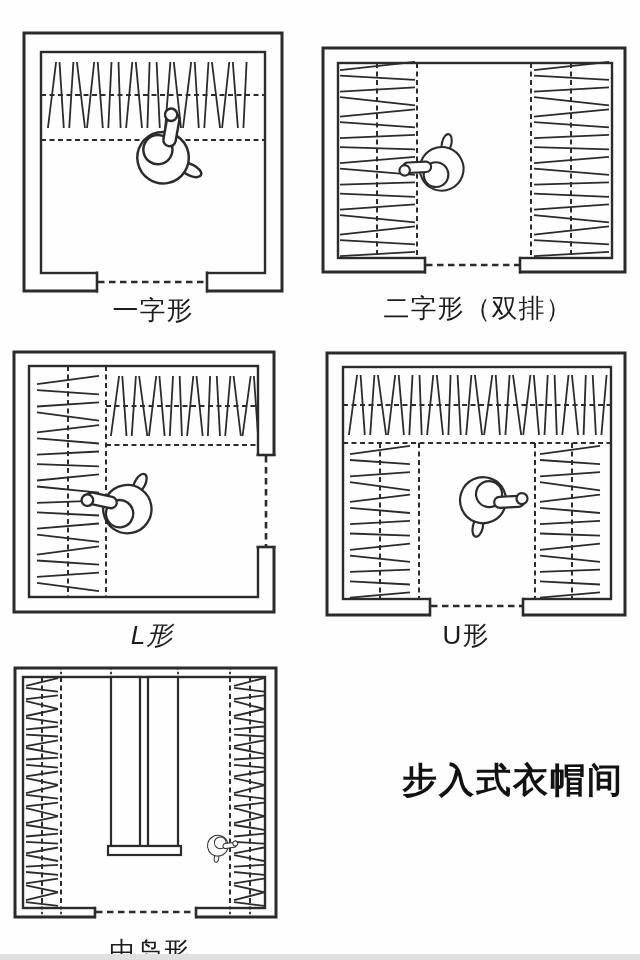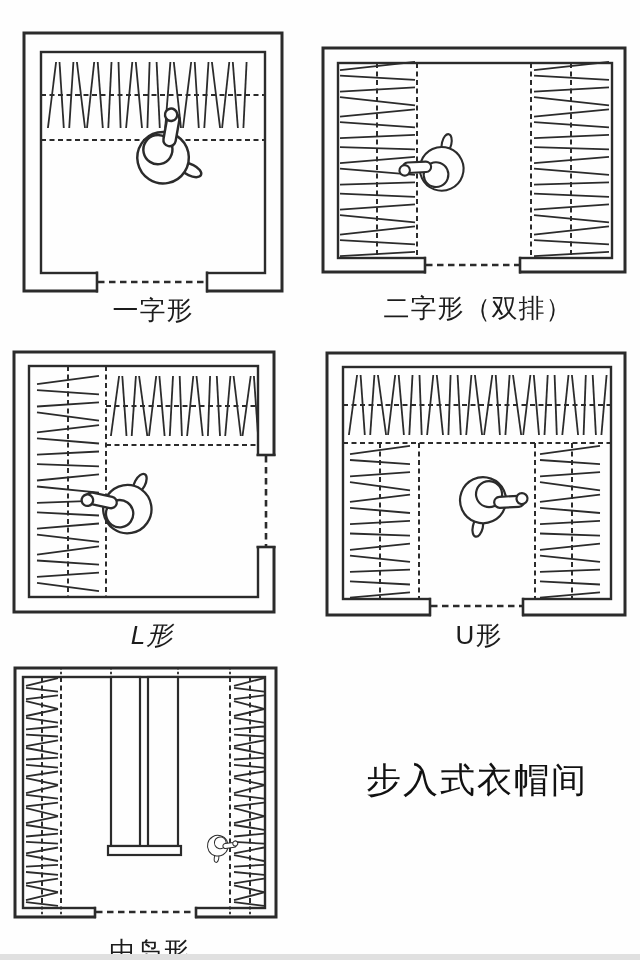--- a/index.html
+++ b/index.html
@@ -19,21 +19,21 @@
   .island{fill:#fefefe;stroke:#2b2b2b;stroke-width:2.2;}
   .tick{stroke:#2b2b2b;stroke-width:1.8;stroke-dasharray:2.5 2.2;}
   #person *{fill:#fefefe;stroke:#2b2b2b;stroke-width:2.2;}
   
   .caption{
     position:absolute;transform:translateX(-50%);
     font-size:26px;color:#1c1c1c;white-space:nowrap;letter-spacing:1px;
   }
   .sheet-title{
     position:absolute;transform:translateX(-50%);text-align:center;
-    font-size:35px;font-weight:400;color:#111;line-height:1.14;letter-spacing:2px;white-space:nowrap;
+    font-size:35px;font-weight:700;color:#111;line-height:1.14;letter-spacing:2px;white-space:nowrap;margin-left:36px;
   }
   .bottom-strip{position:absolute;left:0;bottom:0;width:640px;height:6px;background:#e0e0e0;}
 </style>
 </head>
 <body>
 
 <div class="stage">
 
   <svg class="plans-svg" viewBox="0 0 640 960">
     <defs>
@@ -346,21 +346,21 @@
       <line class="cap" x1="95" y1="906.8" x2="95" y2="918.2"></line>
       <line class="cap" x1="196" y1="906.8" x2="196" y2="918.2"></line>
       <line class="door-dash" x1="96" y1="912" x2="195" y2="912"></line>
       <use href="#person" transform="translate(220,845) rotate(60) scale(0.45)"></use>
     </g>
   </svg>
 
   <div class="caption" style="left:153px;top:293px;">一字形</div>
   <div class="caption" style="left:478px;top:291px;font-family:Liberation Serif, serif;">二字形（双排）</div>
   <div class="caption" style="left:152px;top:618px;font-style:italic;">L形</div>
-  <div class="caption" style="left:479px;top:618px;">U形</div>
+  <div class="caption" style="left:466px;top:618px;">U形</div>
   <div class="caption" style="left:150px;top:934px;">中岛形</div>
 
   <div class="sheet-title" style="left:477px;top:760px;">
     <div>步入式衣帽间</div>
   </div>
 
   <div class="bottom-strip"></div>
 </div>
 
 </body></html>

